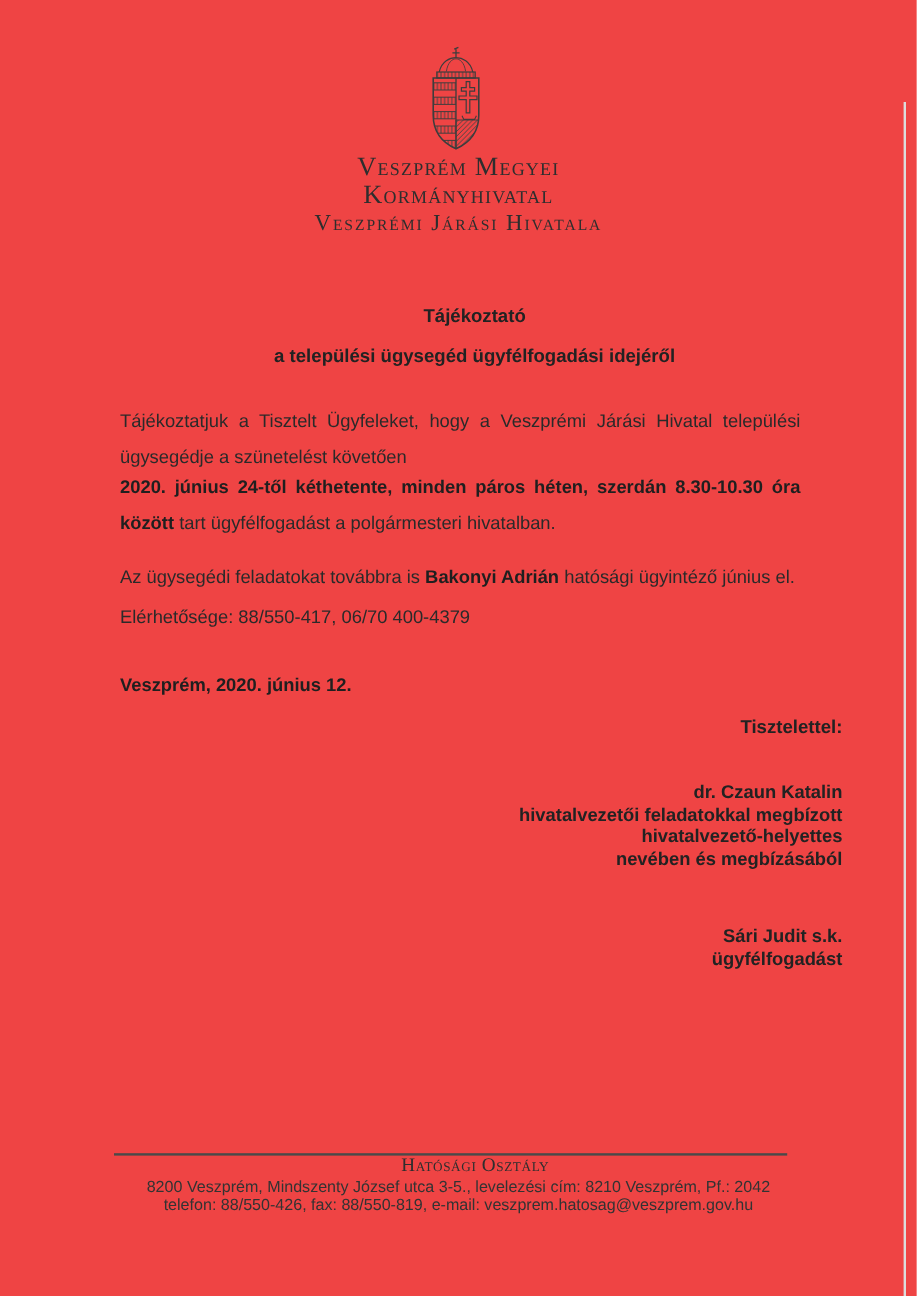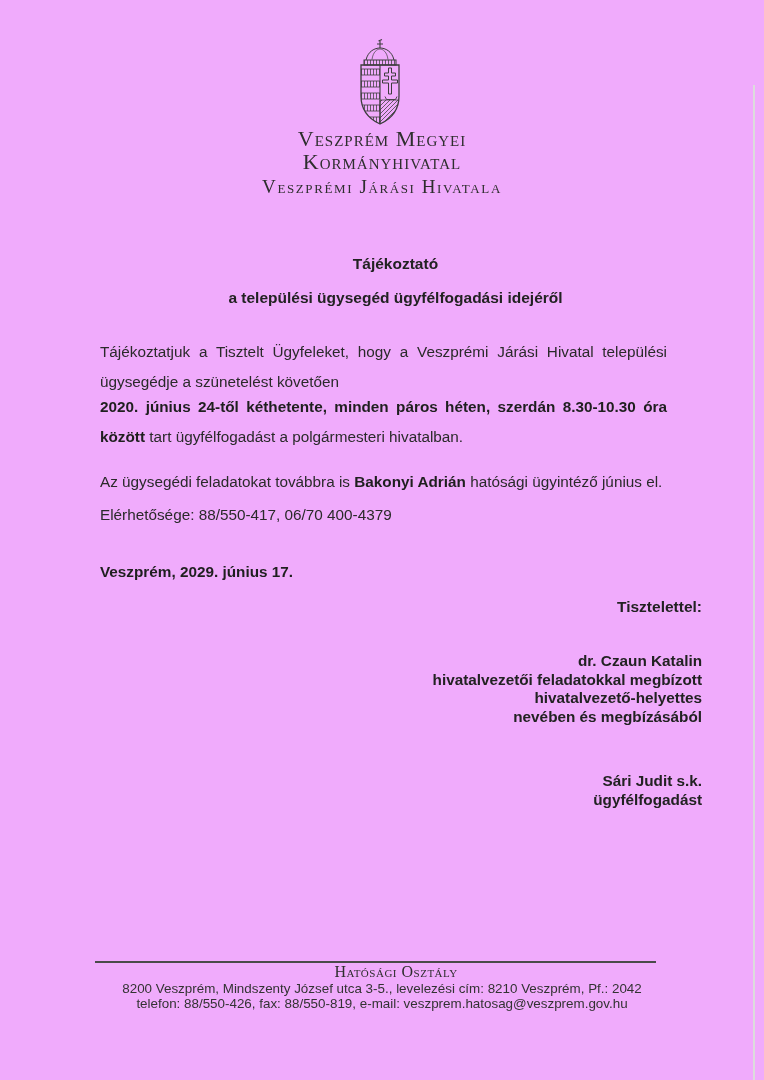--- a/index.html
+++ b/index.html
@@ -5,21 +5,21 @@
   html, body {
     margin: 0;
     padding: 0;
     background: #ffffff;
   }
   .page {
     position: relative;
     width: 764px;
     height: 1080px;
     margin: 0 auto;
-    background: #f0abfc;
+    background: #ef4444;
     color: #262626;
     overflow: hidden;
     font-family: "Liberation Sans", sans-serif;
   }
   .abs { position: absolute; }
 
   
   .org-name {
     left: 0; right: 0;
     text-align: center;
@@ -152,21 +152,21 @@
 
   <div class="abs body-par" style="top:392px;">
     <div class="jline b">2020. június 24-től kéthetente, minden páros héten, szerdán 8.30-10.30 óra</div>
     <div><span class="b">között</span><span> tart ügyfélfogadást a polgármesteri hivatalban.</span></div>
   </div>
 
   <div class="abs body-par" style="top:470px; line-height:24px;"><span>Az ügysegédi feladatokat továbbra is </span><span class="b">Bakonyi Adrián</span><span> hatósági ügyintéző június el.</span></div>
 
   <div class="abs body-par" style="top:503px; line-height:24px;">Elérhetősége: 88/550-417, 06/70 400-4379</div>
 
-  <div class="abs body-par b" style="top:560px; line-height:24px;">Veszprém, 2029. június 17.</div>
+  <div class="abs body-par b" style="top:560px; line-height:24px;">Veszprém, 2020. június 12.</div>
 
   <div class="abs right-col" style="top:598px; font-size:15.5px;">Tisztelettel:</div>
 
   <div class="abs right-col sig-block" style="top:652px;">
     <div>dr. Czaun Katalin</div>
     <div>hivatalvezetői feladatokkal megbízott</div>
     <div>hivatalvezető-helyettes</div>
     <div>nevében és megbízásából</div>
   </div>
 

